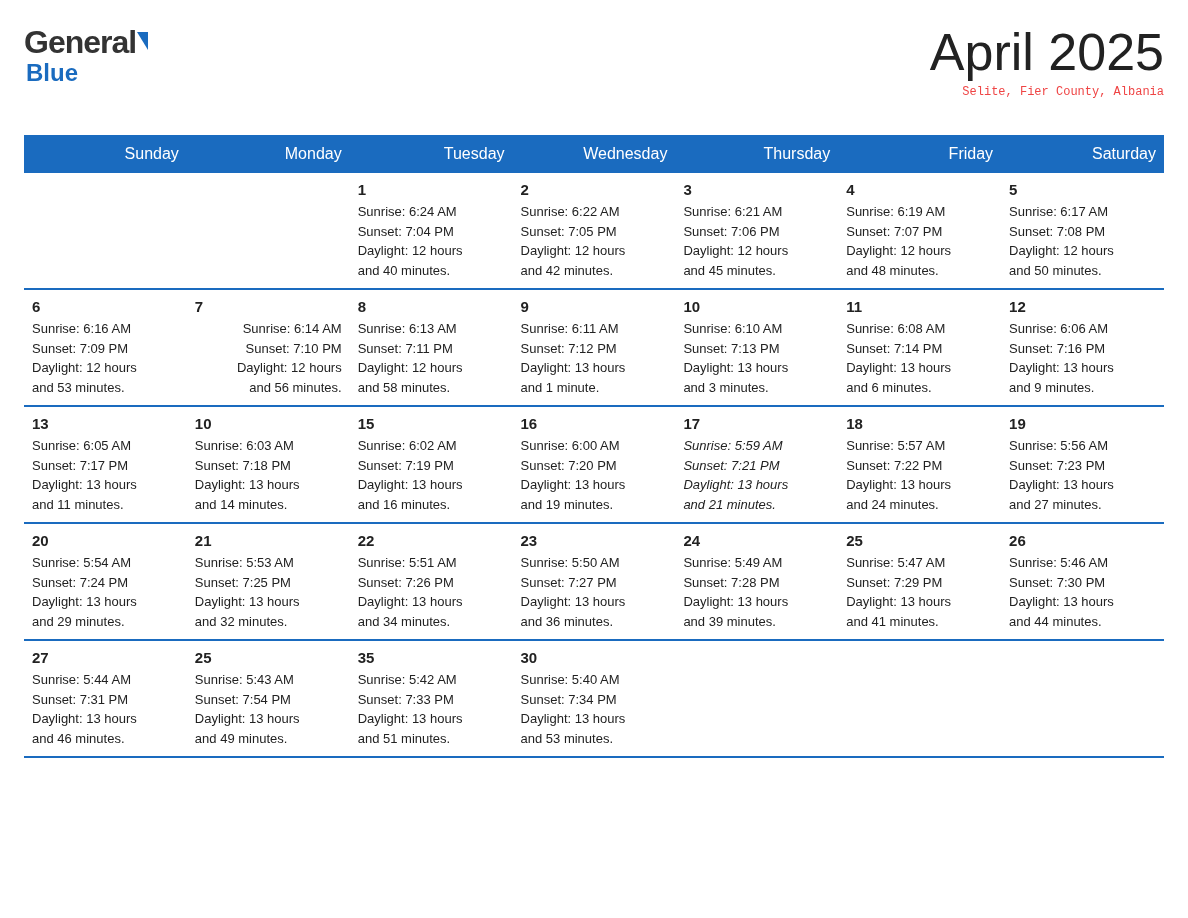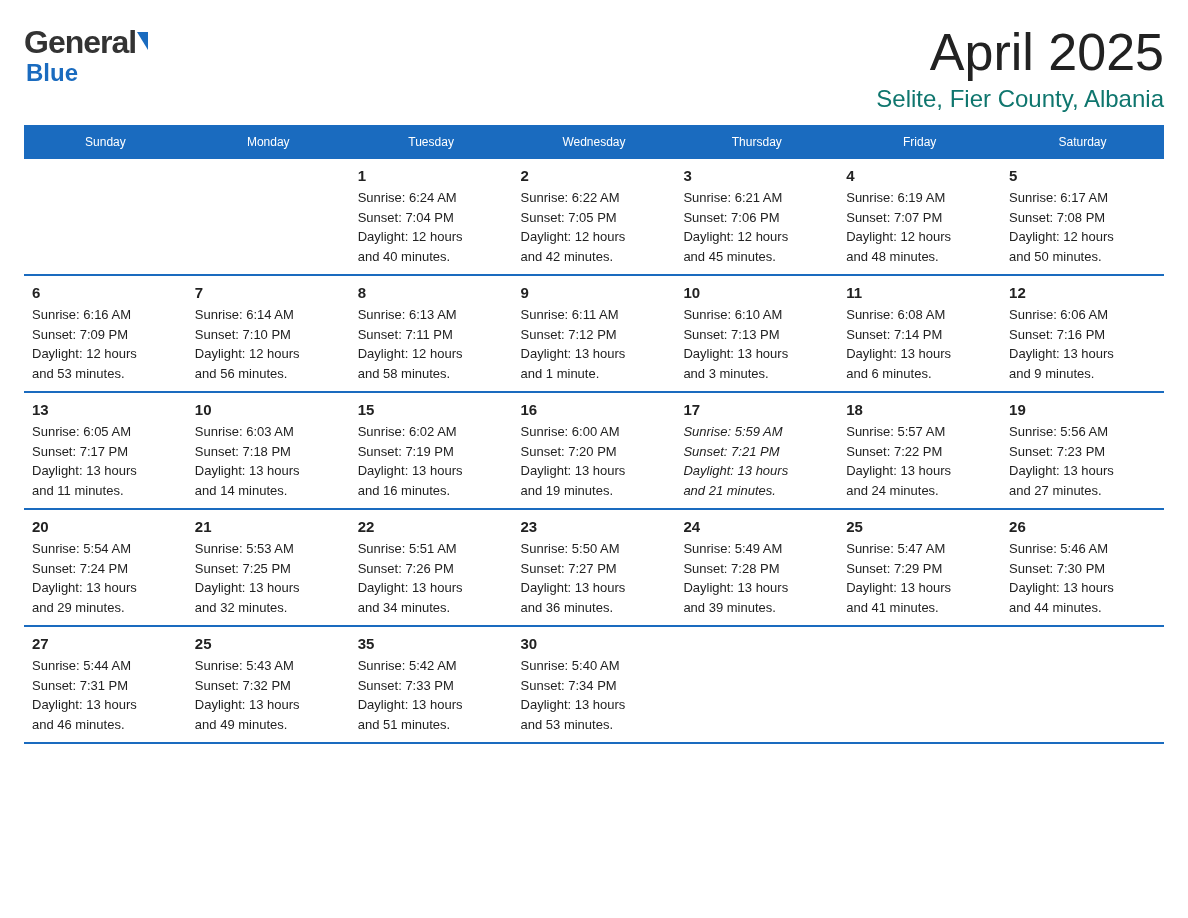--- a/index.html
+++ b/index.html
@@ -7,48 +7,49 @@
       font-family: Arial, sans-serif;
       background: #fff;
       padding: 24px;
       width: 1188px;
       min-height: 918px;
     }
     .header {
       display: flex;
       justify-content: space-between;
       align-items: flex-start;
-      margin-bottom: 12px;
+      margin-bottom: 36px;
     }
     .title-block {
       text-align: right;
     }
     .month-title {
       font-size: 52px;
       font-weight: normal;
       color: #222;
       line-height: 1.1;
     }
     .location-title {
-      font-size: 24px;
-      color: #0f766e;
+      font-size: 12px;
+      color: #ef4444;
       margin-top: 4px;
+      font-family: Liberation Mono, monospace;
     }
     table {
       width: 100%;
       border-collapse: collapse;
     }
     thead tr {
       background-color: #1a6bbf;
     }
     thead th {
       color: #fff;
-      padding: 10px 15px;
-      text-align: center;
-      font-size: 12px;
+      padding: 10px 8px;
+      text-align: right;
+      font-size: 16px;
       font-weight: normal;
       border: none;
     }
     tbody tr {
       border-bottom: 2px solid #1a6bbf;
     }
     tbody td {
       vertical-align: top;
       padding: 8px;
       font-size: 13px;
@@ -175,21 +176,21 @@
       <tr>
         <td>
           <span class="day-num">6</span>
           <div class="day-info" style="white-space: pre-line;">Sunrise: 6:16 AM
 Sunset: 7:09 PM
 Daylight: 12 hours
 and 53 minutes.</div>
         </td>
         <td>
           <span class="day-num">7</span>
-          <div class="day-info" style="white-space: pre-line;">Sunrise: 6:14 AM
+          <div class="day-info" style="white-space: pre-line; text-align: right;">Sunrise: 6:14 AM
 Sunset: 7:10 PM
 Daylight: 12 hours
 and 56 minutes.</div>
         </td>
         <td>
           <span class="day-num">8</span>
           <div class="day-info" style="white-space: pre-line;">Sunrise: 6:13 AM
 Sunset: 7:11 PM
 Daylight: 12 hours
 and 58 minutes.</div>
@@ -329,21 +330,21 @@
         <td>
           <span class="day-num">27</span>
           <div class="day-info" style="white-space: pre-line;">Sunrise: 5:44 AM
 Sunset: 7:31 PM
 Daylight: 13 hours
 and 46 minutes.</div>
         </td>
         <td>
           <span class="day-num">25</span>
           <div class="day-info" style="white-space: pre-line;">Sunrise: 5:43 AM
-Sunset: 7:32 PM
+Sunset: 7:54 PM
 Daylight: 13 hours
 and 49 minutes.</div>
         </td>
         <td>
           <span class="day-num">35</span>
           <div class="day-info" style="white-space: pre-line;">Sunrise: 5:42 AM
 Sunset: 7:33 PM
 Daylight: 13 hours
 and 51 minutes.</div>
         </td>

